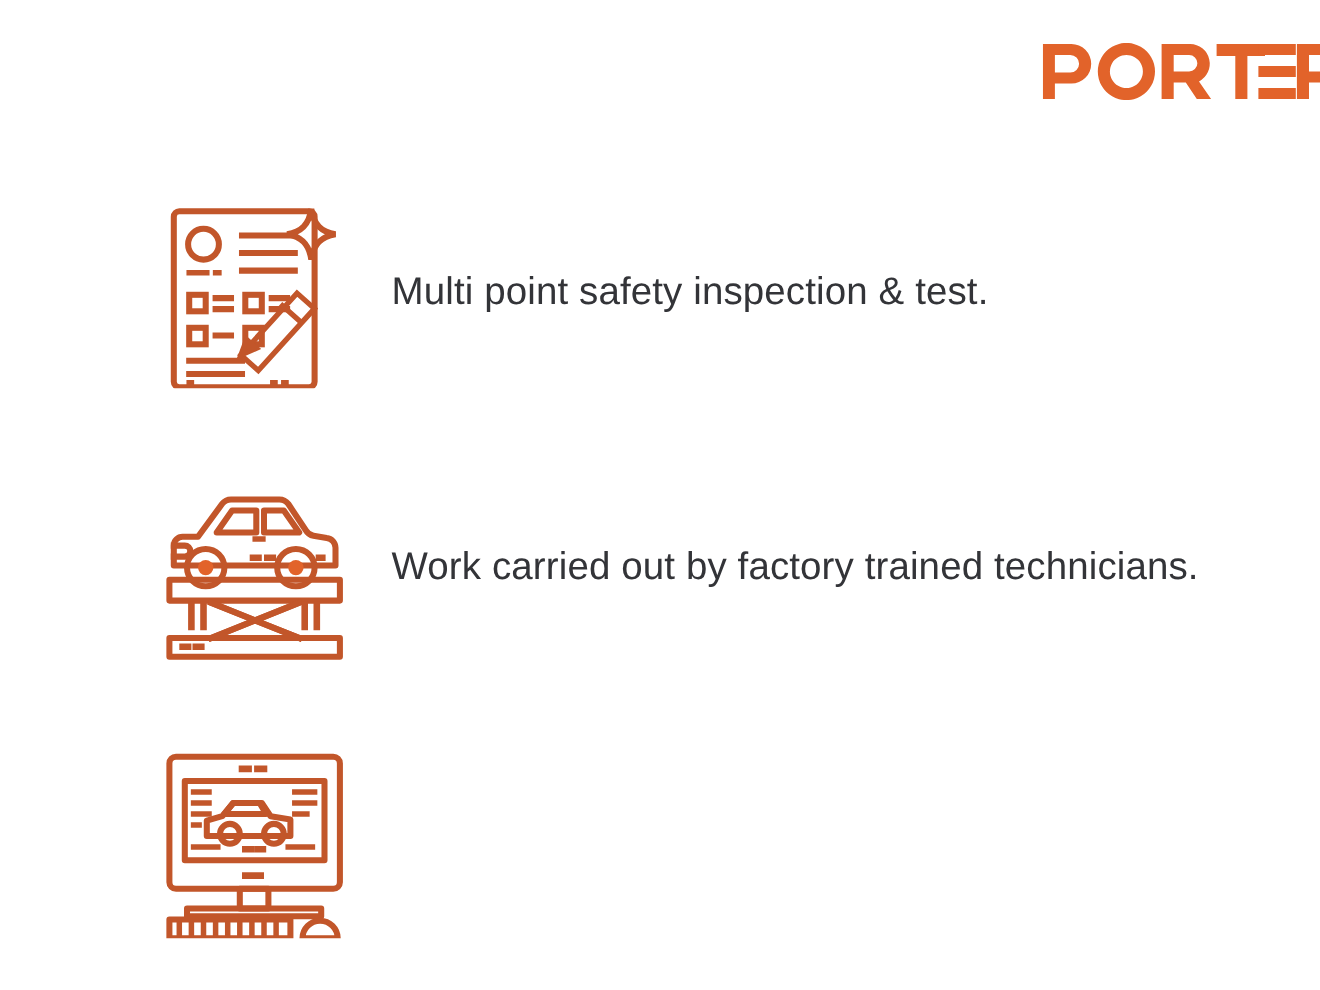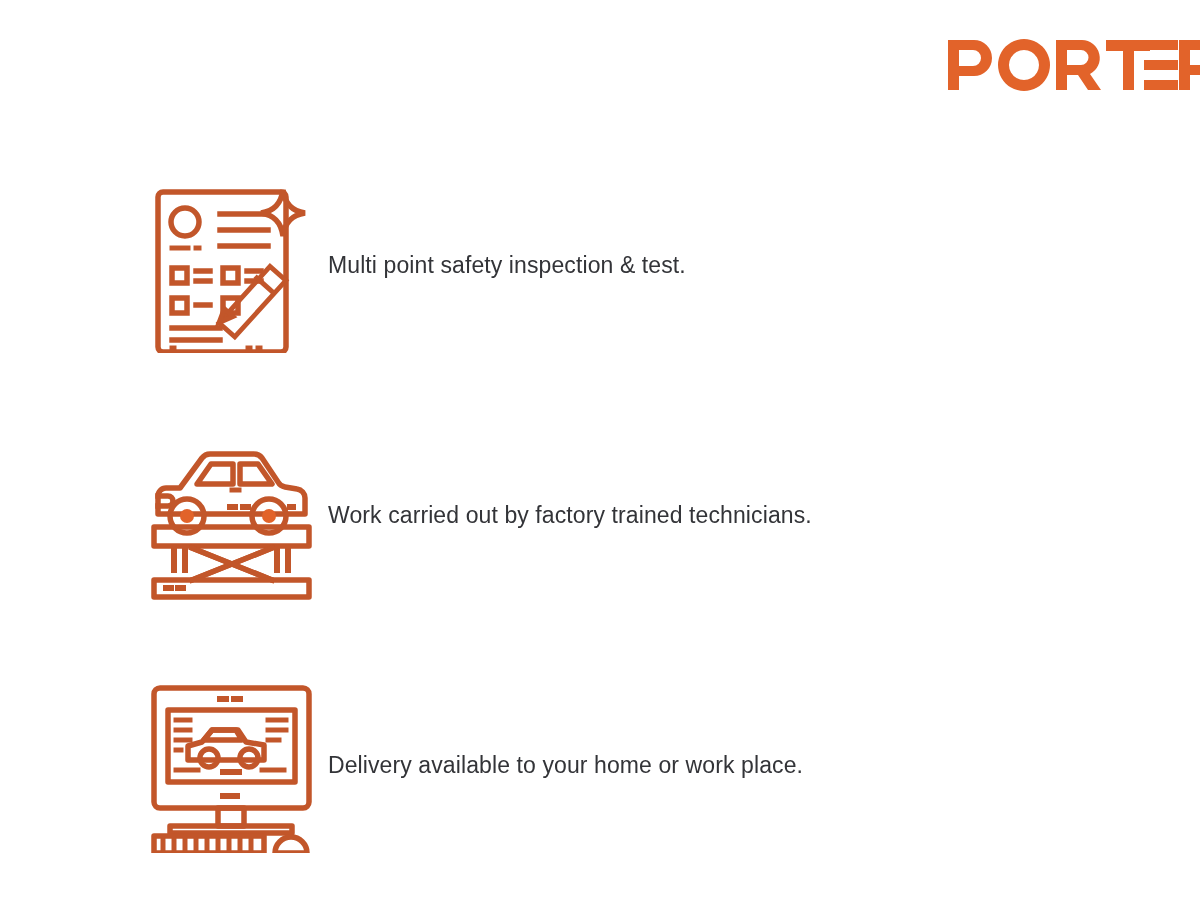--- a/index.html
+++ b/index.html
@@ -63,23 +63,23 @@
   }
   .feature-icon {
     width: 180px;
     min-width: 180px;
     margin-left: 144px;
     display: flex;
     align-items: center;
     justify-content: flex-start;
   }
   .feature-text {
-    margin-left: 4px;
+    margin-left: 32px;
     color: #333438;
-    font-size: 23px;
+    font-size: 35px;
     line-height: 1.48;
     letter-spacing: 0.1px;
     font-weight: 400;
   }
   .feature-text .line {
     display: block;
     white-space: nowrap;
   }
 </style>
 </head>
@@ -275,18 +275,15 @@
           <path d="M63 162 v9" stroke-width="5"></path>
           <path d="M74 162 v9" stroke-width="5"></path>
           <path d="M85 162 v9" stroke-width="5"></path>
           <path d="M96 162 v9" stroke-width="5"></path>
           <path d="M107 162 v9" stroke-width="5"></path>
 
           <path d="M131 175 a16 16 0 0 1 32 0 z"></path>
         </g>
       </svg>
     </div>
-    <div class="feature-text">
-      <span class="line">Delivery available to your home or work place.</span>
-    </div>
   </div>
 
 </div>
 
 </body></html>

